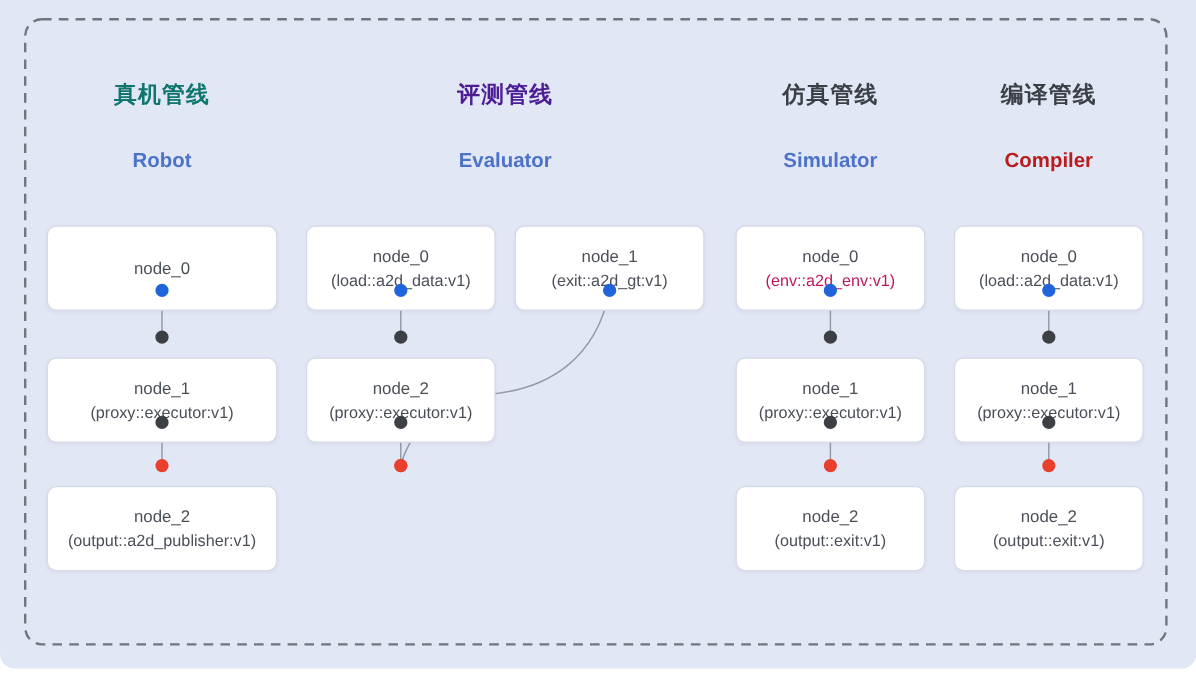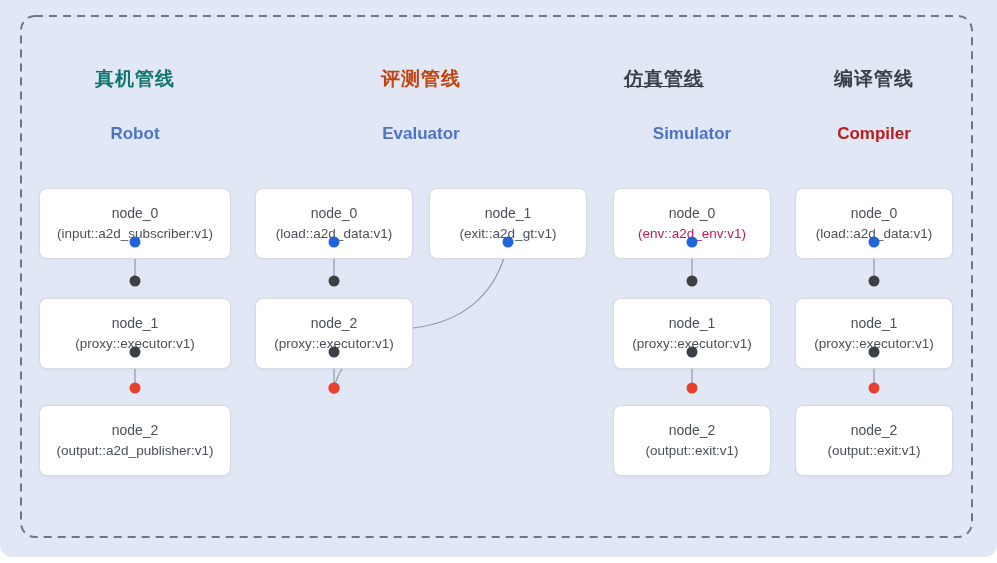--- a/index.html
+++ b/index.html
@@ -40,45 +40,44 @@
         <path d="M874,242 L874,281" fill="none" stroke="#9099a6" stroke-width="1.2"></path>
         <path d="M874,352 L874,388" fill="none" stroke="#9099a6" stroke-width="1.2"></path>
       </g>
   </svg>
 
   <div class="layer" id="node-layer">
       <div class="title-zh" style="left: 135px; top: 66px; color: #0f766e;">真机管线</div>
       <div class="title-en" style="left: 135px; top: 124px; color: rgb(77, 115, 200);">Robot</div>
       <div class="node" style="left: 39px; top: 171px; width: 192px; height: 71px; background: rgb(255, 255, 255); border-color: rgb(213, 218, 228);">
         <div class="node-title" style="color: rgb(75, 79, 88);">node_0</div>
-        <div class="node-subtitle" style="color: rgb(75, 79, 88);">(input::a2d_subscriber:v1)</div>
       </div>
       <div class="node" style="left: 39px; top: 281px; width: 192px; height: 71px; background: rgb(255, 255, 255); border-color: rgb(213, 218, 228);">
         <div class="node-title" style="color: rgb(75, 79, 88);">node_1</div>
         <div class="node-subtitle" style="color: rgb(75, 79, 88);">(proxy::executor:v1)</div>
       </div>
       <div class="node" style="left: 39px; top: 388px; width: 192px; height: 71px; background: rgb(255, 255, 255); border-color: rgb(213, 218, 228);">
         <div class="node-title" style="color: rgb(75, 79, 88);">node_2</div>
         <div class="node-subtitle" style="color: rgb(75, 79, 88);">(output::a2d_publisher:v1)</div>
       </div>
-      <div class="title-zh" style="left: 421px; top: 66px; color: #c2410c;">评测管线</div>
+      <div class="title-zh" style="left: 421px; top: 66px; color: #4c1d95;">评测管线</div>
       <div class="title-en" style="left: 421px; top: 124px; color: rgb(77, 115, 200);">Evaluator</div>
       <div class="node" style="left: 255px; top: 171px; width: 158px; height: 71px; background: rgb(255, 255, 255); border-color: rgb(213, 218, 228);">
         <div class="node-title" style="color: rgb(75, 79, 88);">node_0</div>
         <div class="node-subtitle" style="color: rgb(75, 79, 88);">(load::a2d_data:v1)</div>
       </div>
       <div class="node" style="left: 429px; top: 171px; width: 158px; height: 71px; background: rgb(255, 255, 255); border-color: rgb(213, 218, 228);">
         <div class="node-title" style="color: rgb(75, 79, 88);">node_1</div>
         <div class="node-subtitle" style="color: rgb(75, 79, 88);">(exit::a2d_gt:v1)</div>
       </div>
       <div class="node" style="left: 255px; top: 281px; width: 158px; height: 71px; background: rgb(255, 255, 255); border-color: rgb(213, 218, 228);">
         <div class="node-title" style="color: rgb(75, 79, 88);">node_2</div>
         <div class="node-subtitle" style="color: rgb(75, 79, 88);">(proxy::executor:v1)</div>
       </div>
-      <div class="title-zh" style="left: 664px; top: 66px; color: rgb(59, 64, 70); text-decoration: underline;">仿真管线</div>
+      <div class="title-zh" style="left: 692px; top: 66px; color: rgb(59, 64, 70);">仿真管线</div>
       <div class="title-en" style="left: 692px; top: 124px; color: rgb(77, 115, 200);">Simulator</div>
       <div class="node" style="left: 613px; top: 171px; width: 158px; height: 71px; background: rgb(255, 255, 255); border-color: rgb(213, 218, 228);">
         <div class="node-title" style="color: rgb(75, 79, 88);">node_0</div>
         <div class="node-subtitle" style="color: #be185d;">(env::a2d_env:v1)</div>
       </div>
       <div class="node" style="left: 613px; top: 281px; width: 158px; height: 71px; background: rgb(255, 255, 255); border-color: rgb(213, 218, 228);">
         <div class="node-title" style="color: rgb(75, 79, 88);">node_1</div>
         <div class="node-subtitle" style="color: rgb(75, 79, 88);">(proxy::executor:v1)</div>
       </div>
       <div class="node" style="left: 613px; top: 388px; width: 158px; height: 71px; background: rgb(255, 255, 255); border-color: rgb(213, 218, 228);">

